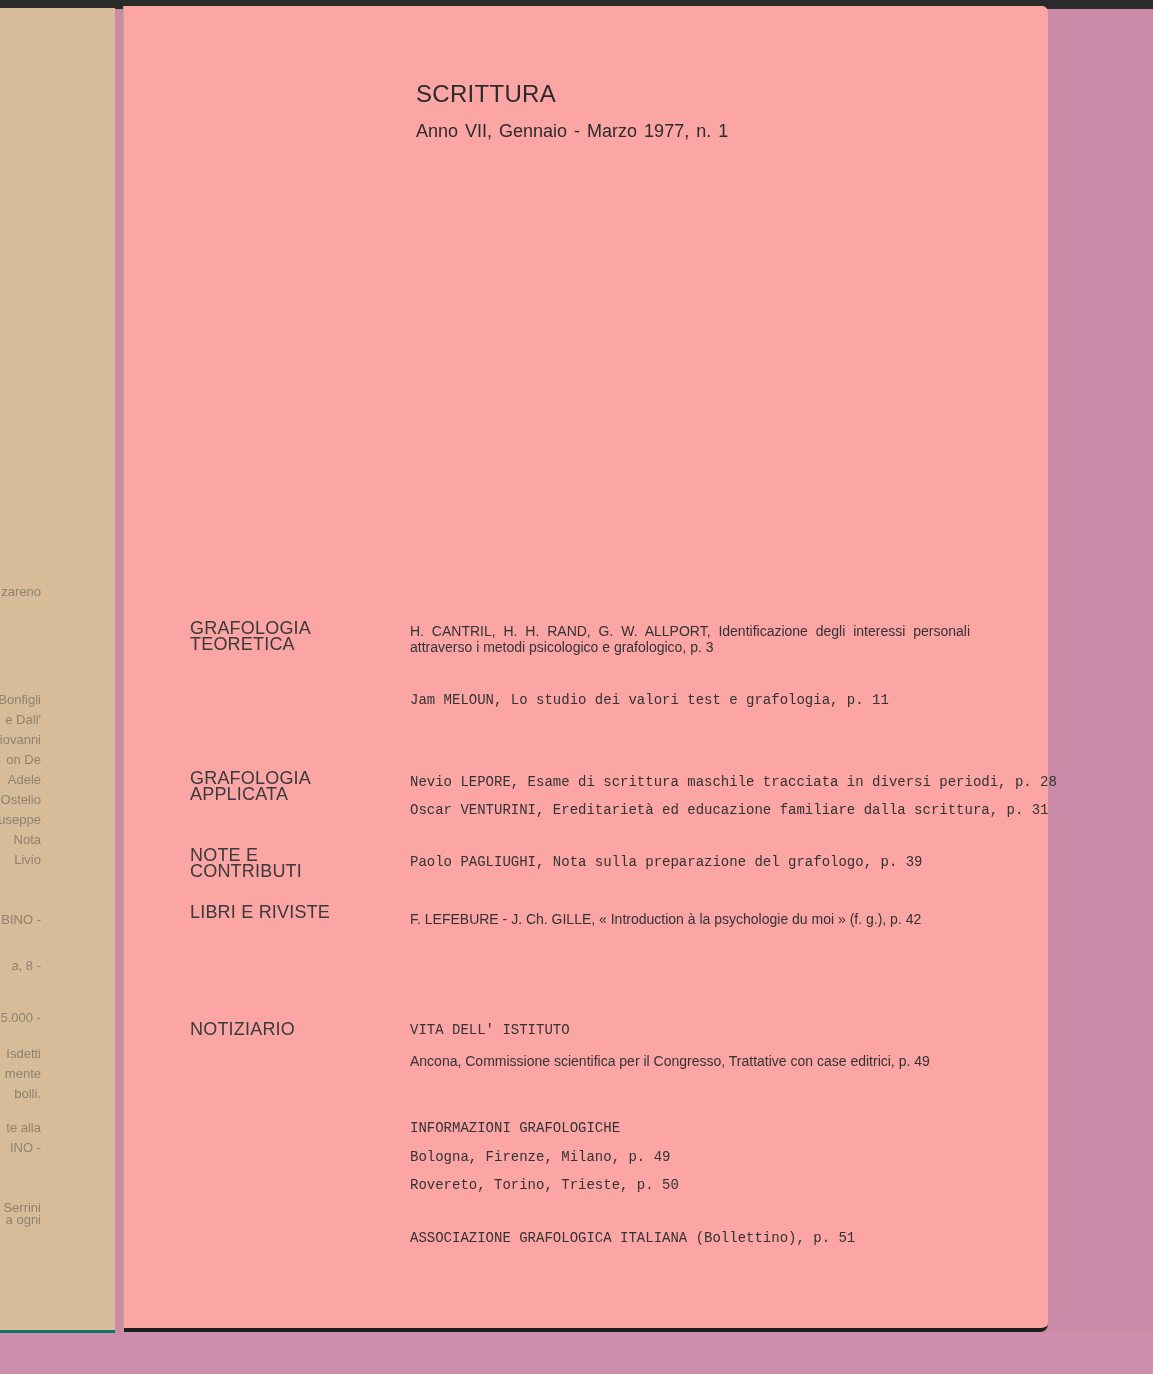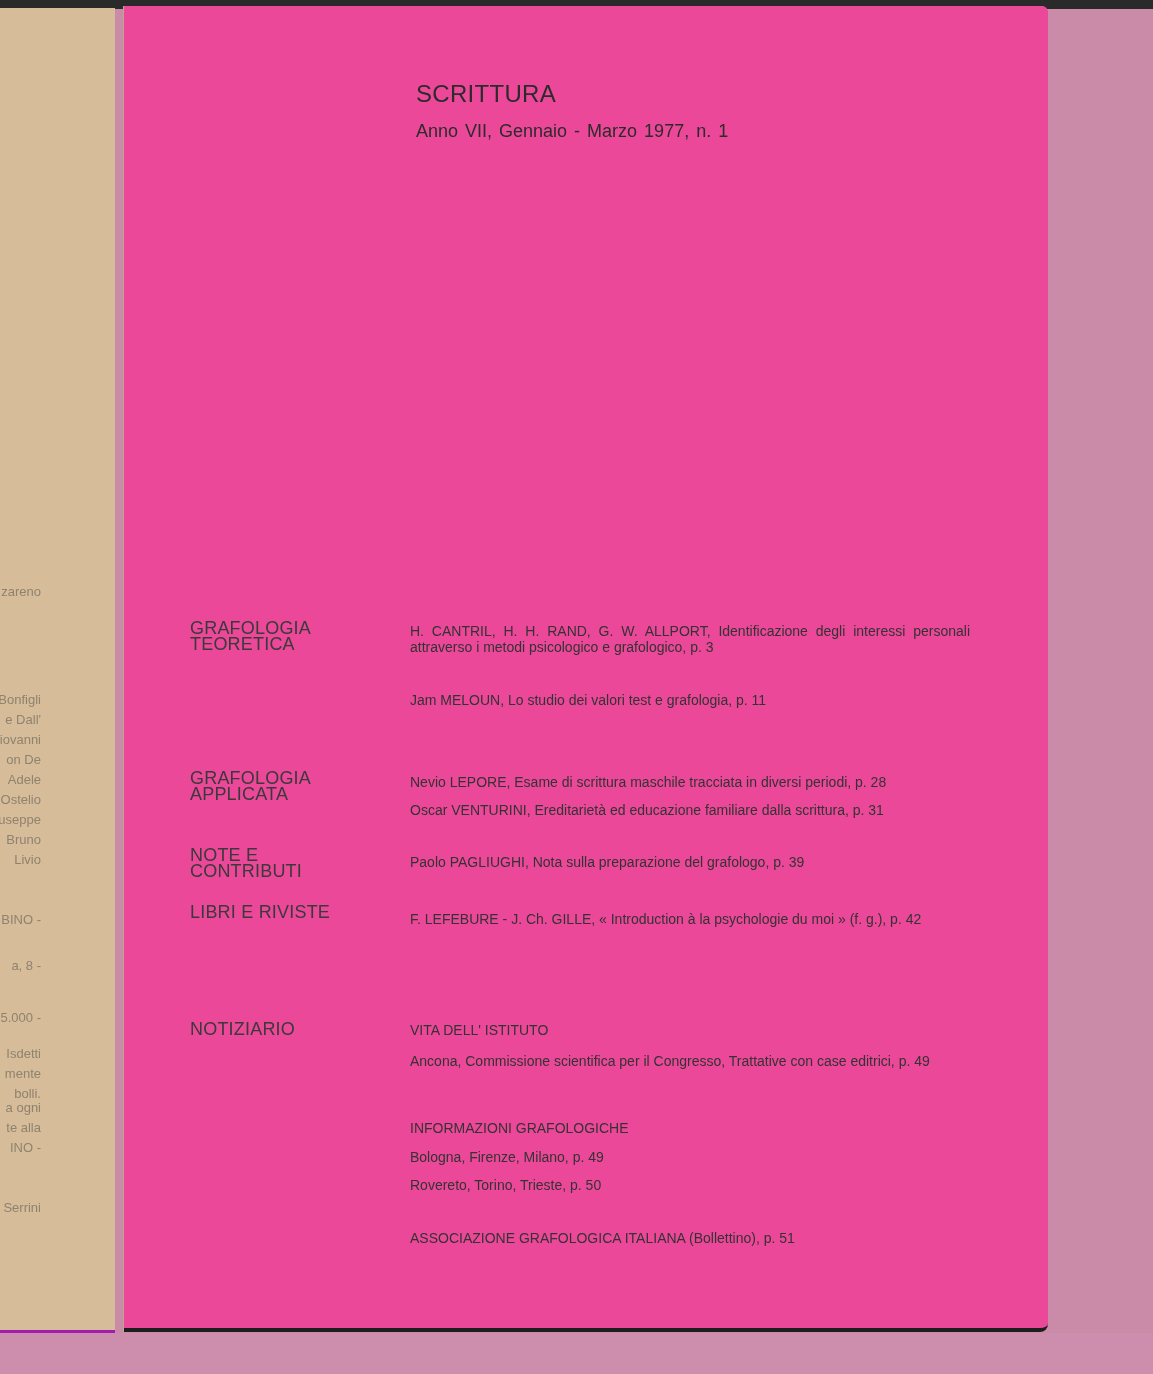--- a/index.html
+++ b/index.html
@@ -8,76 +8,76 @@
     background: #c98ba8;
     font-family: "Liberation Sans", "DejaVu Sans", sans-serif;
   }
   .scan-bar {
     position: absolute; left: 0; top: 0; width: 1153px; height: 9px;
     background: #2a2a2a;
   }
   .back-cover {
     position: absolute; left: 0; top: 8px; width: 115px; height: 1322px;
     background: #d6bc98;
-    border-bottom: 3px solid #a21caf;
+    border-bottom: 3px solid #0f766e;
   }
   .back-cover .back-line {
     position: absolute; right: 74px; color: #8f8270; font-size: 13px;
     white-space: nowrap; text-align: right; line-height: 15px;
   }
   .page {
     position: absolute; left: 124px; top: 6px; width: 924px; height: 1322px;
-    background: #ec4899;
+    background: #fca5a5;
     border-bottom: 4px solid #1d1d1d;
     border-radius: 0 6px 8px 0;
     box-shadow: -1px 0 0 #b9a98d;
   }
   .pink-bottom {
     position: absolute; left: 0; top: 1333px; width: 1153px; height: 41px;
     background: #cc8eac;
   }
   .masthead { position: absolute; left: 292px; top: 74px; color: #2b2b2b; }
   .masthead .title { font-size: 24px; letter-spacing: 0.3px; line-height: 28px; }
   .masthead .issue { font-size: 18px; line-height: 22px; margin-top: 12px; word-spacing: 2px; }
 
   .section-label {
     position: absolute; left: 66px; color: #3a3a3a; font-size: 18px; line-height: 16px;
     letter-spacing: 0.2px;
   }
   .entry {
     position: absolute; left: 286px; width: 560px; color: #333; font-size: 14px;
     line-height: 16px; text-align: justify; text-align-last: left;
   }
-  .entry.one-line { white-space: nowrap; width: auto; }
+  .entry.one-line { white-space: nowrap; width: auto; font-family: Liberation Mono, monospace; }
 </style>
 </head>
 <body>
 
 <div class="scan-bar"></div>
 
 <div class="back-cover">
   <div class="back-line" style="top:576px">zareno</div>
   <div class="back-line" style="top:684px">Bonfigli</div>
   <div class="back-line" style="top:704px">e Dall'</div>
   <div class="back-line" style="top:724px">iovanni</div>
   <div class="back-line" style="top:744px">on De</div>
   <div class="back-line" style="top:764px">Adele</div>
   <div class="back-line" style="top:784px">Ostelio</div>
   <div class="back-line" style="top:804px">useppe</div>
-  <div class="back-line" style="top:824px">Bruno</div>
+  <div class="back-line" style="top:824px">Nota</div>
   <div class="back-line" style="top:844px">Livio</div>
   <div class="back-line" style="top:904px">BINO -</div>
   <div class="back-line" style="top:950px">a, 8 -</div>
   <div class="back-line" style="top:1002px">5.000 -</div>
   <div class="back-line" style="top:1038px">Isdetti</div>
   <div class="back-line" style="top:1058px">mente</div>
   <div class="back-line" style="top:1078px">bolli.</div>
   <div class="back-line" style="top:1112px">te alla</div>
   <div class="back-line" style="top:1132px">INO -</div>
-  <div class="back-line" style="top:1092px">a ogni</div>
+  <div class="back-line" style="top:1204px">a ogni</div>
   <div class="back-line" style="top:1192px">Serrini</div>
 </div>
 
 <div class="page">
 
   <div class="masthead">
     <div class="title">SCRITTURA</div>
     <div class="issue">Anno VII, Gennaio - Marzo 1977, n. 1</div>
   </div>
 

